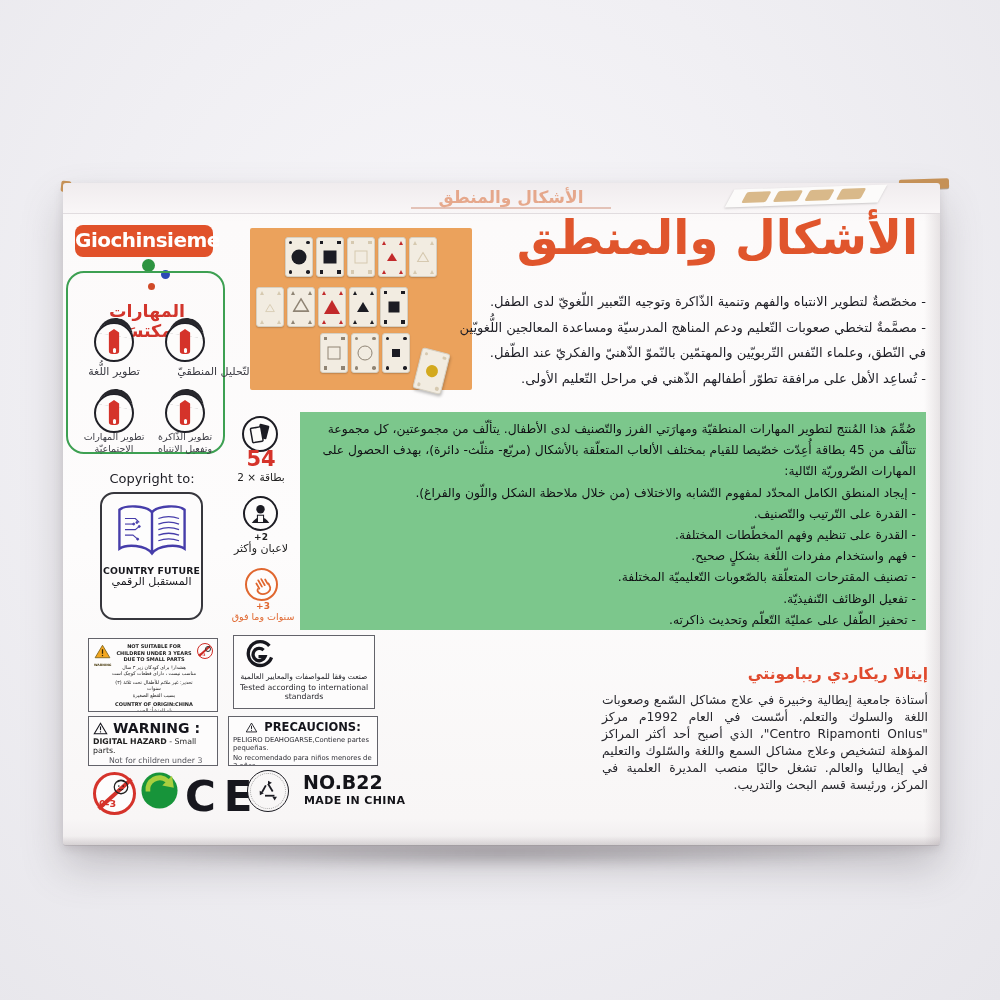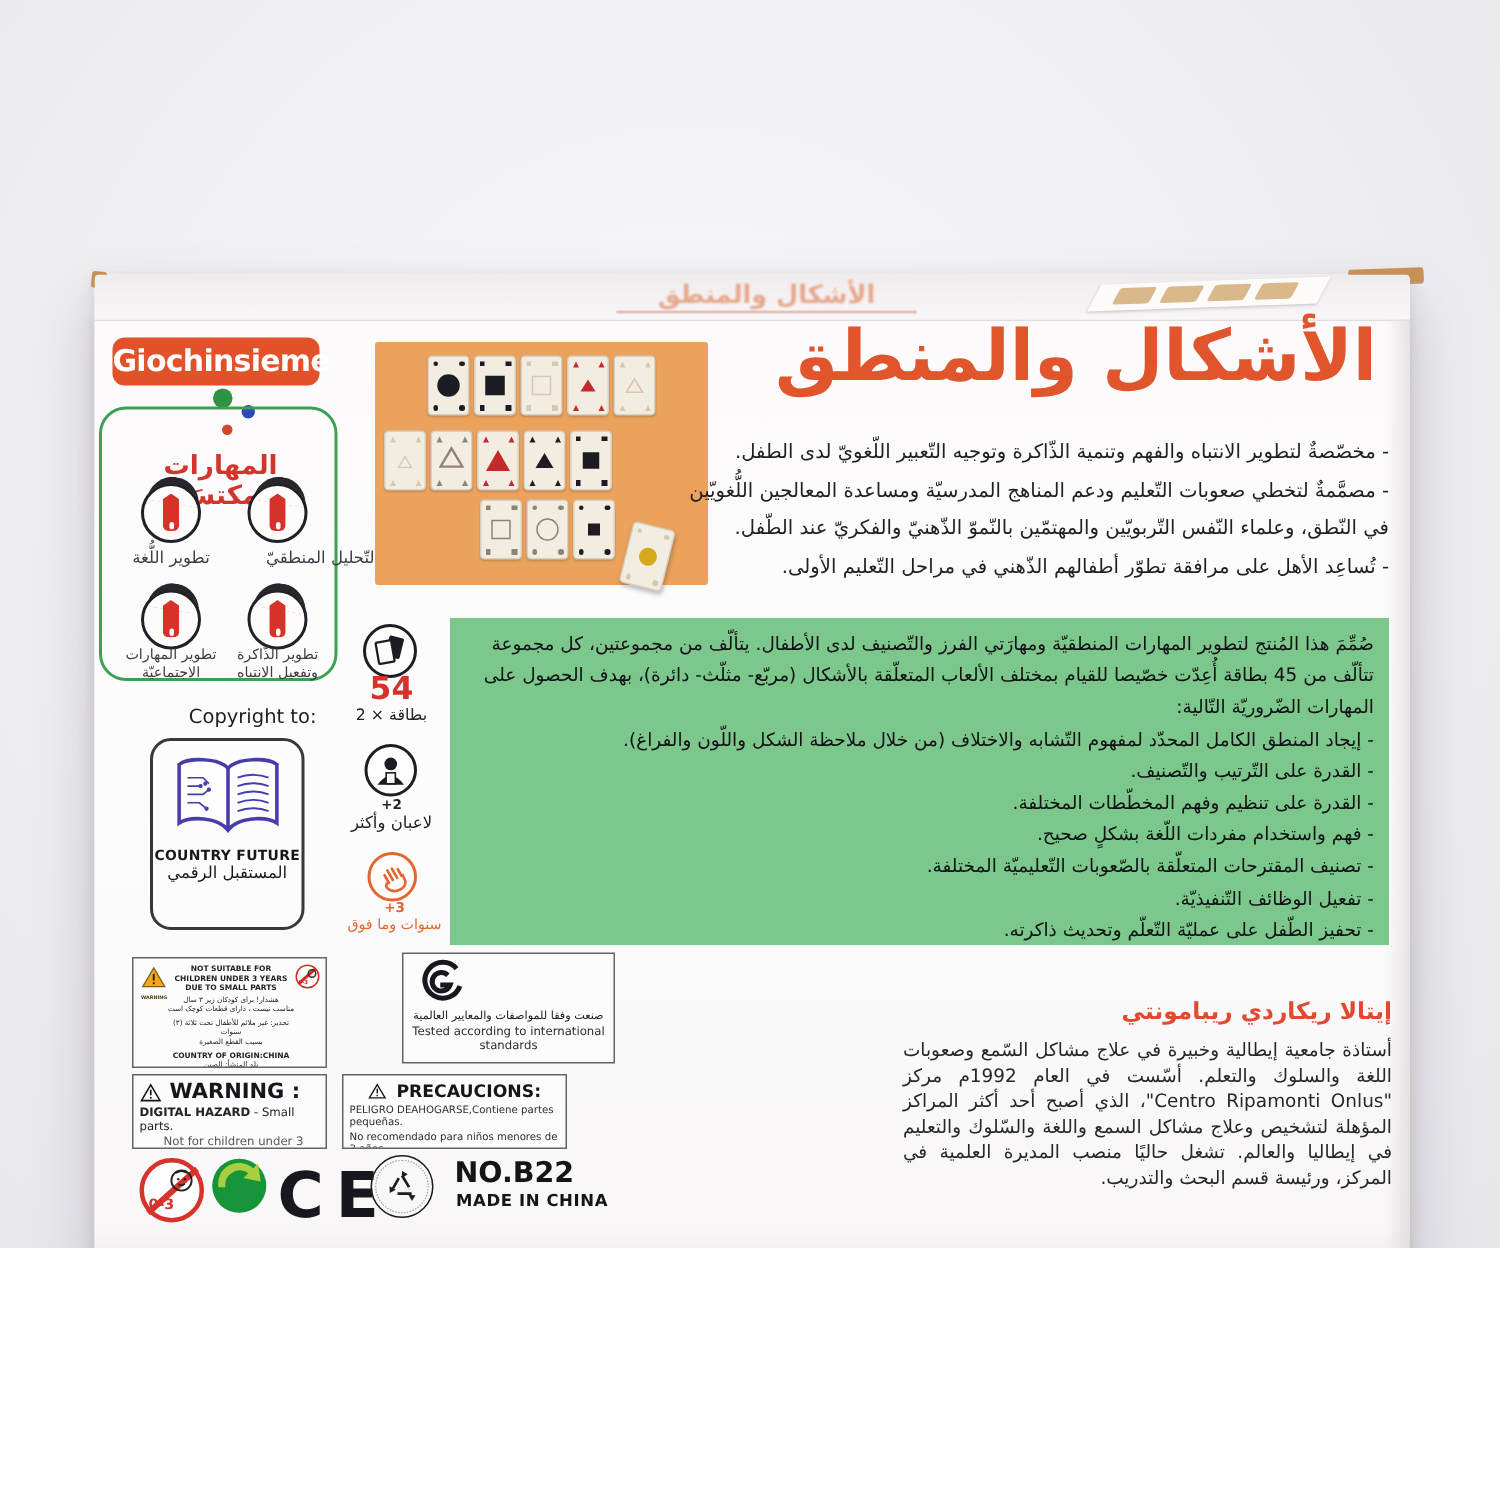--- a/index.html
+++ b/index.html
@@ -1,18 +1,18 @@
 <!DOCTYPE html>
 <html><head>
 <meta charset="utf-8">
 <style>
   *{margin:0;padding:0;box-sizing:border-box;}
   html,body{width:1000px;height:1000px;}
   body{font-family:"DejaVu Sans",sans-serif;color:#26262c;}
-  .scene{position:relative;width:1000px;height:832px;overflow:hidden;
+  .scene{position:relative;width:1000px;height:1000px;overflow:hidden;
     background:radial-gradient(ellipse at 46% 38%, #f8f7fa 0%, #f0eff3 50%, #e7e6eb 100%);}
   .floor-shadow{position:absolute;left:80px;right:80px;top:838px;height:30px;
     background:radial-gradient(ellipse at center, rgba(95,88,95,.38), rgba(95,88,95,0) 72%);filter:blur(5px);}
   .box{position:absolute;left:63px;top:183px;width:877px;height:662px;border-radius:3px;
     background:linear-gradient(180deg,#f5f2f3 0%, #fcfafa 6%, #fdfcfc 55%, #f8f6f6 96%, #efeced 100%);
     box-shadow:0 22px 40px rgba(100,92,100,.30), 0 4px 10px rgba(120,110,115,.20);}
   .box::before{content:'';position:absolute;right:0;top:0;bottom:0;width:16px;border-radius:0 3px 3px 0;
     background:linear-gradient(to left, rgba(175,165,170,.28), rgba(175,165,170,0));pointer-events:none;}
   .box::after{content:'';position:absolute;left:0;right:0;bottom:-1px;height:10px;border-radius:0 0 3px 3px;
     background:linear-gradient(180deg, rgba(0,0,0,0), rgba(140,130,135,.28));pointer-events:none;}
@@ -79,30 +79,30 @@
   .ic-hand{left:182px;top:385px;width:33px;height:33px;border-color:#e0672f;}
   .spec-txt{position:absolute;text-align:center;}
   .t54{left:170px;top:264px;width:56px;font-size:21px;font-weight:bold;color:#d5332a;}
   .tunit{left:162px;top:288px;width:72px;font-size:10.5px;direction:rtl;color:#222;}
   .tp2{left:170px;top:349px;width:56px;font-size:9px;font-weight:bold;color:#222;}
   .tpl{left:156px;top:359px;width:84px;font-size:11px;direction:rtl;color:#222;}
   .tp3{left:172px;top:418px;width:56px;font-size:9px;font-weight:bold;color:#e0672f;}
   .tag{left:154px;top:428px;width:92px;font-size:9.5px;direction:rtl;color:#e0672f;}
 
   
-  .cp-label{position:absolute;left:30px;top:288px;width:118px;text-align:right;font-size:13px;color:#1d1d24;}
+  .cp-label{position:absolute;left:30px;top:288px;width:118px;text-align:center;font-size:13px;color:#1d1d24;}
   .df-box{position:absolute;left:37px;top:309px;width:103px;height:128px;border:2px solid #37373d;border-radius:14px;
     display:flex;flex-direction:column;align-items:center;justify-content:flex-start;padding-top:7px;background:#fdfcfc;}
   .df-en{font-size:9.3px;font-weight:bold;color:#17171d;margin-top:2px;letter-spacing:.2px;}
   .df-ar{font-size:11px;color:#17171d;direction:rtl;margin-top:-1px;}
 
   
   .sbox{position:absolute;border:1px solid #63636a;background:#fdfcfc;overflow:hidden;}
   .b-notsuit{left:25px;top:455px;width:130px;height:74px;padding:4px 4px 2px;}
-  .b-std{left:170px;top:452px;width:142px;height:74px;padding:3px;margin-left:35px;}
+  .b-std{left:170px;top:452px;width:142px;height:74px;padding:3px;}
   .b-choke{left:25px;top:533px;width:130px;height:50px;padding:3px 4px;}
   .b-prec{left:165px;top:533px;width:150px;height:50px;padding:3px 4px;}
   .ns-center{margin-left:18px;margin-right:16px;text-align:center;}
   .ns-en{font-size:5px;font-weight:bold;line-height:6.5px;white-space:pre-line;color:#222;}
   .ns-fa{font-size:4.8px;line-height:6.5px;white-space:pre-line;direction:rtl;color:#222;margin-top:2px;}
   .ns-ar{font-size:4.8px;line-height:6.5px;white-space:pre-line;direction:rtl;color:#222;margin-top:2px;}
   .ns-oen{font-size:5px;font-weight:bold;margin-top:2px;color:#222;}
   .ns-oar{font-size:5px;direction:rtl;color:#222;}
   .warn-tri-sm{position:absolute;left:5px;top:5px;width:17px;text-align:center;}
   .warn-word{display:block;font-size:3.2px;font-weight:bold;color:#4a3c10;}

